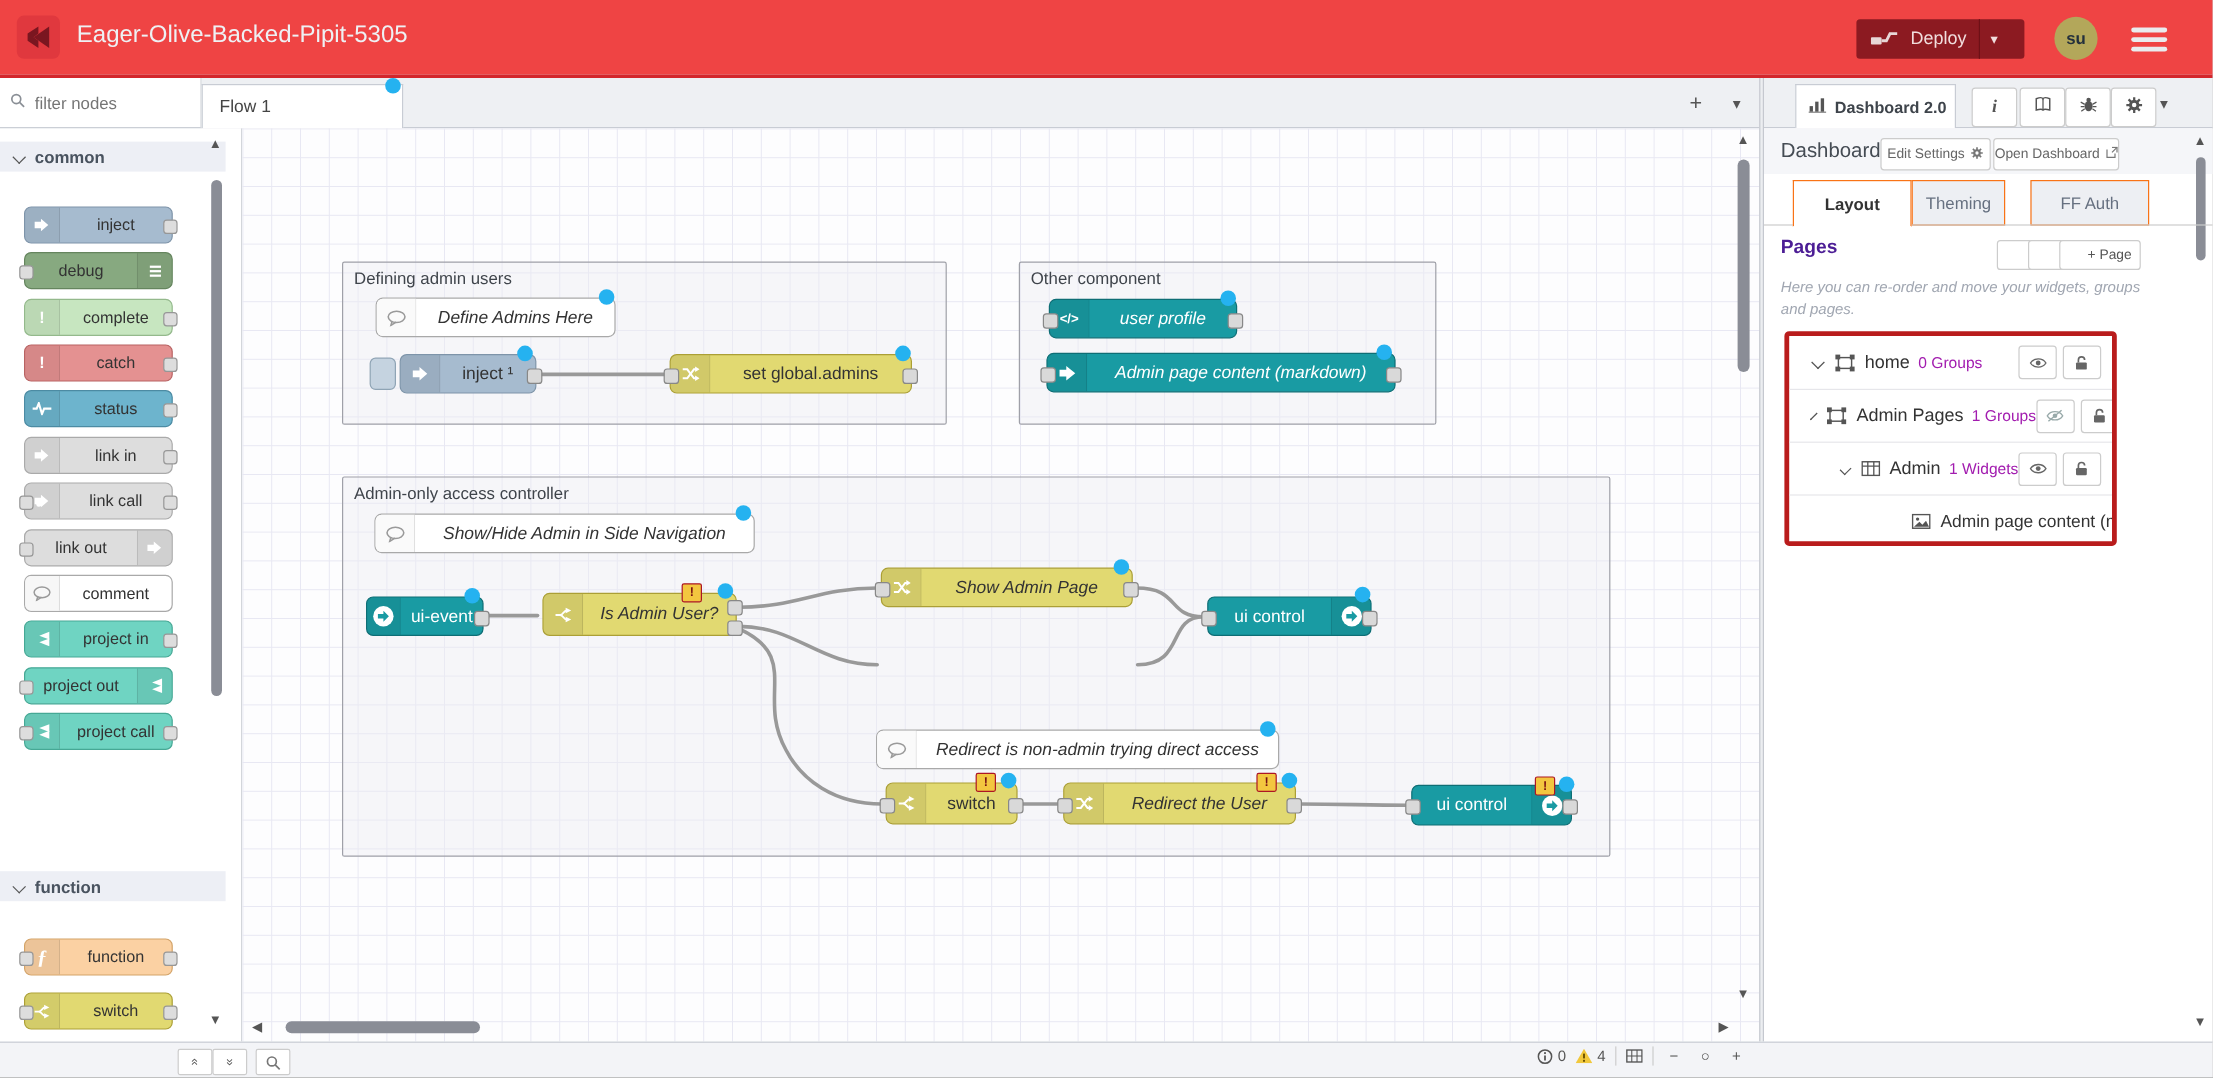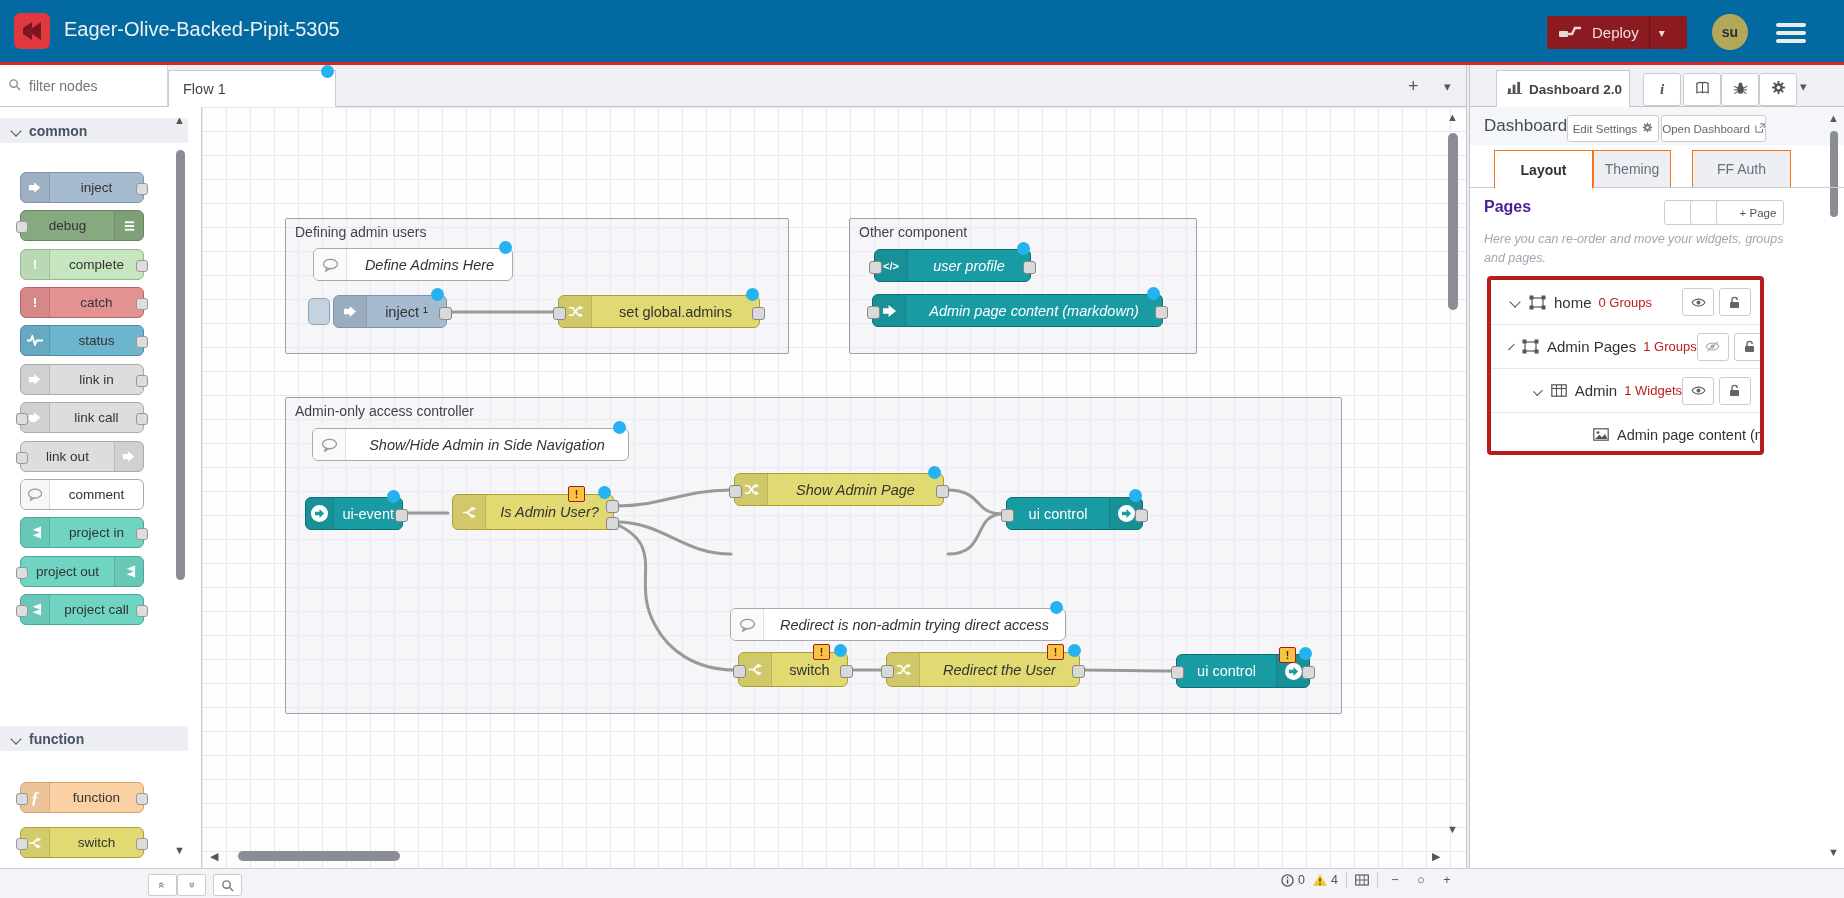--- a/index.html
+++ b/index.html
@@ -2,21 +2,21 @@
 <html><head>
 <meta charset="utf-8">
 <style>
   html,body{margin:0;padding:0;background:#888;}
   #app{position:relative;width:1844px;height:898px;overflow:hidden;background:#fff;
        font-family:"Liberation Sans",sans-serif;color:#333;}
   .abs{position:absolute;box-sizing:border-box;}
   .flex{display:flex;align-items:center;}
 
   
-  #hdr{left:0;top:0;width:1844px;height:62px;background:#0369a1;}
+  #hdr{left:0;top:0;width:1844px;height:62px;background:#ef4444;}
   #redline{left:0;top:62px;width:1844px;height:3px;background:#d3262c;}
   #logo{left:14px;top:13px;width:36px;height:36px;background:#e0383e;border-radius:6px;
         display:flex;align-items:center;justify-content:center;}
   #title{left:64px;top:18px;font-size:20px;color:#eef1f4;}
   #deploy{left:1547px;top:16px;width:140px;height:33px;background:#8c1a21;border-radius:3px;
           display:flex;align-items:center;color:#f1dddd;font-size:15px;cursor:pointer;}
   #deploy .dsep{width:1px;height:33px;background:#6e1016;margin-left:10px;}
   #avatar{left:1712px;top:14px;width:36px;height:36px;border-radius:50%;background:#b3a75a;
           display:flex;align-items:center;justify-content:center;color:#24303c;font-size:14px;font-weight:bold;}
   .hbar{width:30px;height:4px;background:#e9ecef;border-radius:2px;margin:4px 0;}
@@ -102,21 +102,21 @@
   .stab{position:absolute;top:150px;height:38px;display:flex;align-items:center;justify-content:center;
         font-size:14px;border:1px solid #f97316;box-sizing:border-box;cursor:pointer;margin-left:24px;}
   .stab.on{background:#fff;border-bottom:1px solid #fff;color:#333;font-weight:bold;z-index:2;}
   .stab.off{background:#edeff3;color:#667080;}
   .pgbtn{position:absolute;top:200px;height:23px;background:#fff;border:1px solid #ccc;border-radius:3px;
          display:flex;align-items:center;justify-content:center;font-size:11.5px;color:#555;cursor:pointer;padding-left:16px;}
   #tree{left:1487px;top:276px;width:277px;height:179px;border:4px solid #b91c1c;border-radius:4px;overflow:hidden;background:#fff;}
   .trow{display:flex;align-items:center;height:44px;box-sizing:border-box;}
   .trow+.trow{border-top:1px solid #e6e6ea;}
   .trow .lbl{font-size:15px;color:#333;margin-left:8px;white-space:nowrap;}
-  .trow .meta{font-size:13px;color:#b91c1c;margin-left:7px;white-space:nowrap;}
+  .trow .meta{font-size:13px;color:#a21caf;margin-left:7px;white-space:nowrap;}
   .tbtns{margin-left:auto;margin-right:9px;display:flex;gap:5px;}
   .tbtn2{width:30px;height:26px;border:1px solid #ccc;border-radius:3px;background:#fff;
          display:flex;align-items:center;justify-content:center;cursor:pointer;}
   .rot90{display:inline-block;transform:rotate(90deg);}
   .rotm90{display:inline-block;transform:rotate(-90deg);}
 
   
   #footer{left:0;top:868px;width:1844px;height:30px;background:#f3f4f7;border-top:1px solid #c9cdd4;}
   .fbtn{position:absolute;top:874px;width:27px;height:20px;background:#fff;border:1px solid #ccc;
         border-radius:2px;display:flex;align-items:center;justify-content:center;font-size:11px;color:#555;cursor:pointer;}

